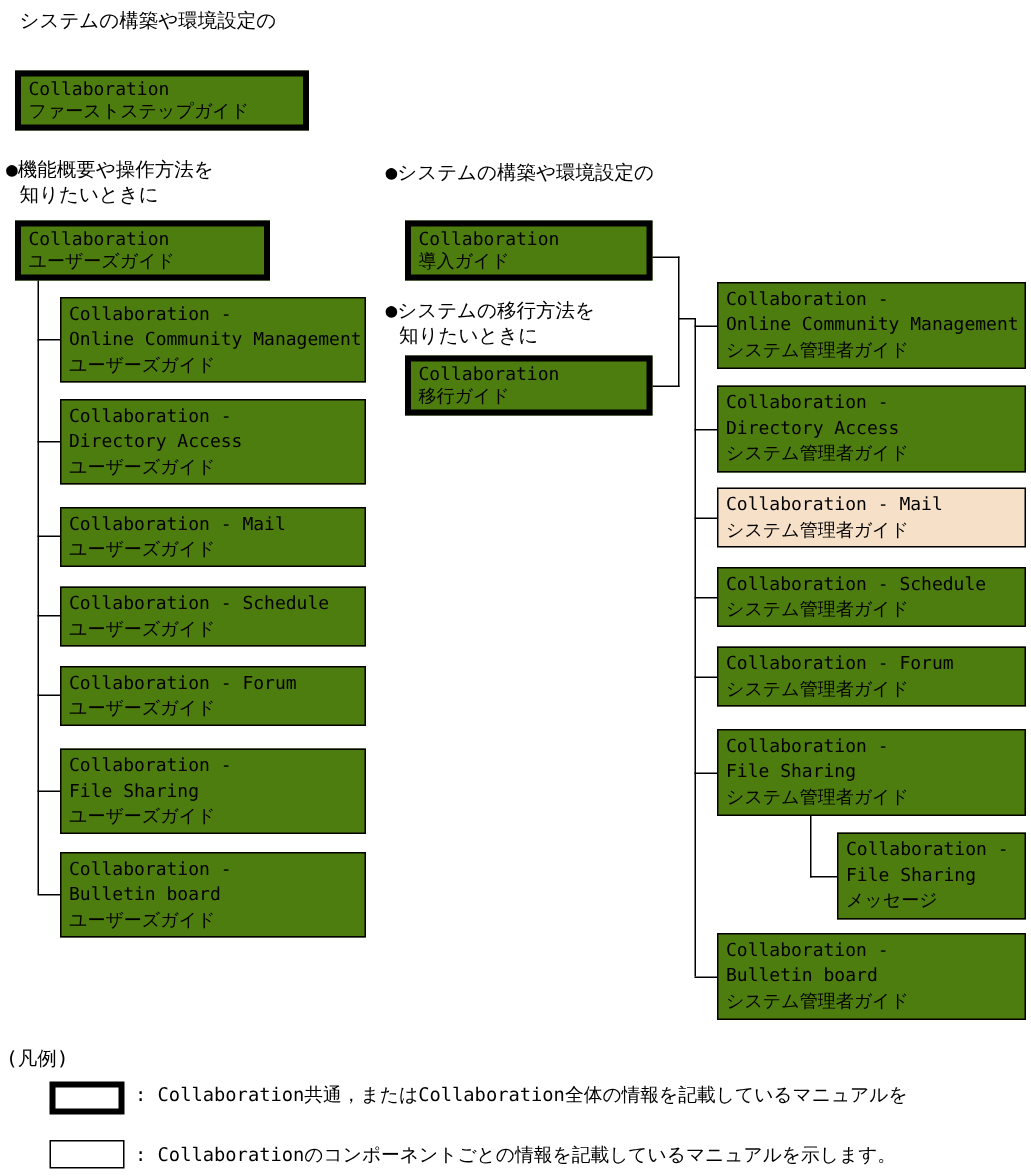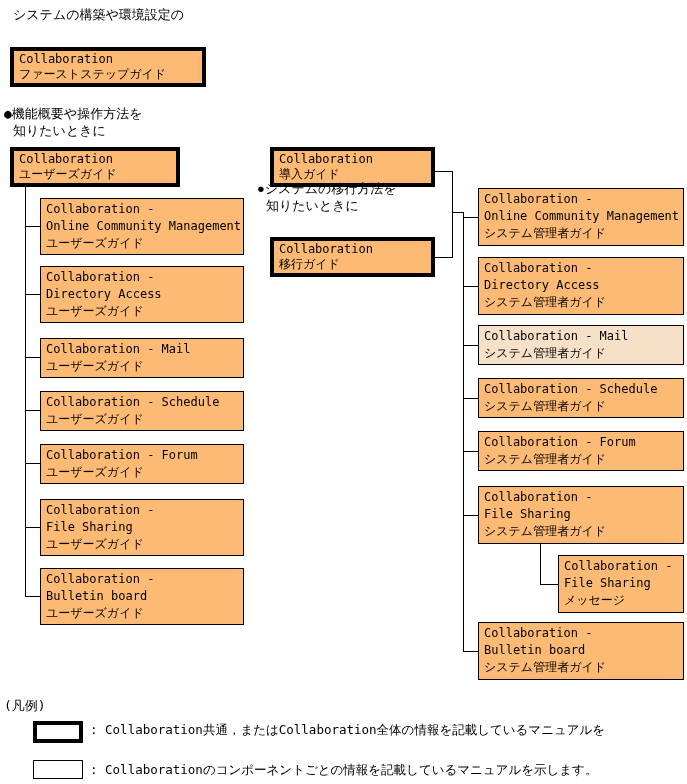--- a/index.html
+++ b/index.html
@@ -4,21 +4,21 @@
 <style>
   html,body{margin:0;padding:0;}
   body{
     width:687px;height:784px;position:relative;background:#ffffff;
     font-family:"DejaVu Sans Mono","Liberation Mono",monospace;
     color:#000;overflow:hidden;
   }
   .heading{position:absolute;font-size:13px;line-height:17px;white-space:nowrap;}
   .heading .l2{padding-left:9px;}
   .box{
-    position:absolute;border:1px solid #000;background:#fdba74;
+    position:absolute;border:1px solid #000;background:#4d7c0f;
     font-size:12px;line-height:17px;padding:2px 5px;box-sizing:border-box;
     white-space:nowrap;overflow:hidden;
   }
   .thick{border:4px solid #000;line-height:15px;padding:1px 5px;}
   .hl{background:#F6E1C8;}
   .line{position:absolute;background:#000;}
   .legend-title{position:absolute;font-size:13px;text-align:center;}
   .legend-sym{position:absolute;background:#fff;box-sizing:border-box;}
   .legend-sym.thick-sym{border:4px solid #000;}
   .legend-sym.thin-sym{border:1px solid #000;}
@@ -50,24 +50,25 @@
 
 <div class="box" style="left:40px;top:198px;width:204px;height:57px;">Collaboration -<br>Online Community Management<br>ユーザーズガイド</div>
 <div class="box" style="left:40px;top:266px;width:204px;height:57px;">Collaboration -<br>Directory Access<br>ユーザーズガイド</div>
 <div class="box" style="left:40px;top:338px;width:204px;height:40px;">Collaboration - Mail<br>ユーザーズガイド</div>
 <div class="box" style="left:40px;top:391px;width:204px;height:40px;">Collaboration - Schedule<br>ユーザーズガイド</div>
 <div class="box" style="left:40px;top:444px;width:204px;height:40px;">Collaboration - Forum<br>ユーザーズガイド</div>
 <div class="box" style="left:40px;top:499px;width:204px;height:57px;">Collaboration -<br>File Sharing<br>ユーザーズガイド</div>
 <div class="box" style="left:40px;top:568px;width:204px;height:57px;">Collaboration -<br>Bulletin board<br>ユーザーズガイド</div>
 
 <div class="heading" style="left:257px;top:107px;">
+  <div>●システムの構築や環境設定の</div>
 </div>
 <div class="box thick" style="left:270px;top:147px;width:165px;height:40px;">Collaboration<br>導入ガイド</div>
 
-<div class="heading" style="left:257px;top:181px;font-family:Liberation Mono, monospace;">
+<div class="heading" style="left:257px;top:199px;">
   <div>●システムの移行方法を</div>
   <div class="l2">知りたいときに</div>
 </div>
 <div class="box thick" style="left:270px;top:237px;width:165px;height:40px;">Collaboration<br>移行ガイド</div>
 
 <div class="line" style="left:435px;top:171px;width:18px;height:1px;"></div>
 <div class="line" style="left:452px;top:171px;width:1px;height:87px;"></div>
 <div class="line" style="left:435px;top:257px;width:18px;height:1px;"></div>
 <div class="line" style="left:452px;top:212px;width:12px;height:1px;"></div>
 

